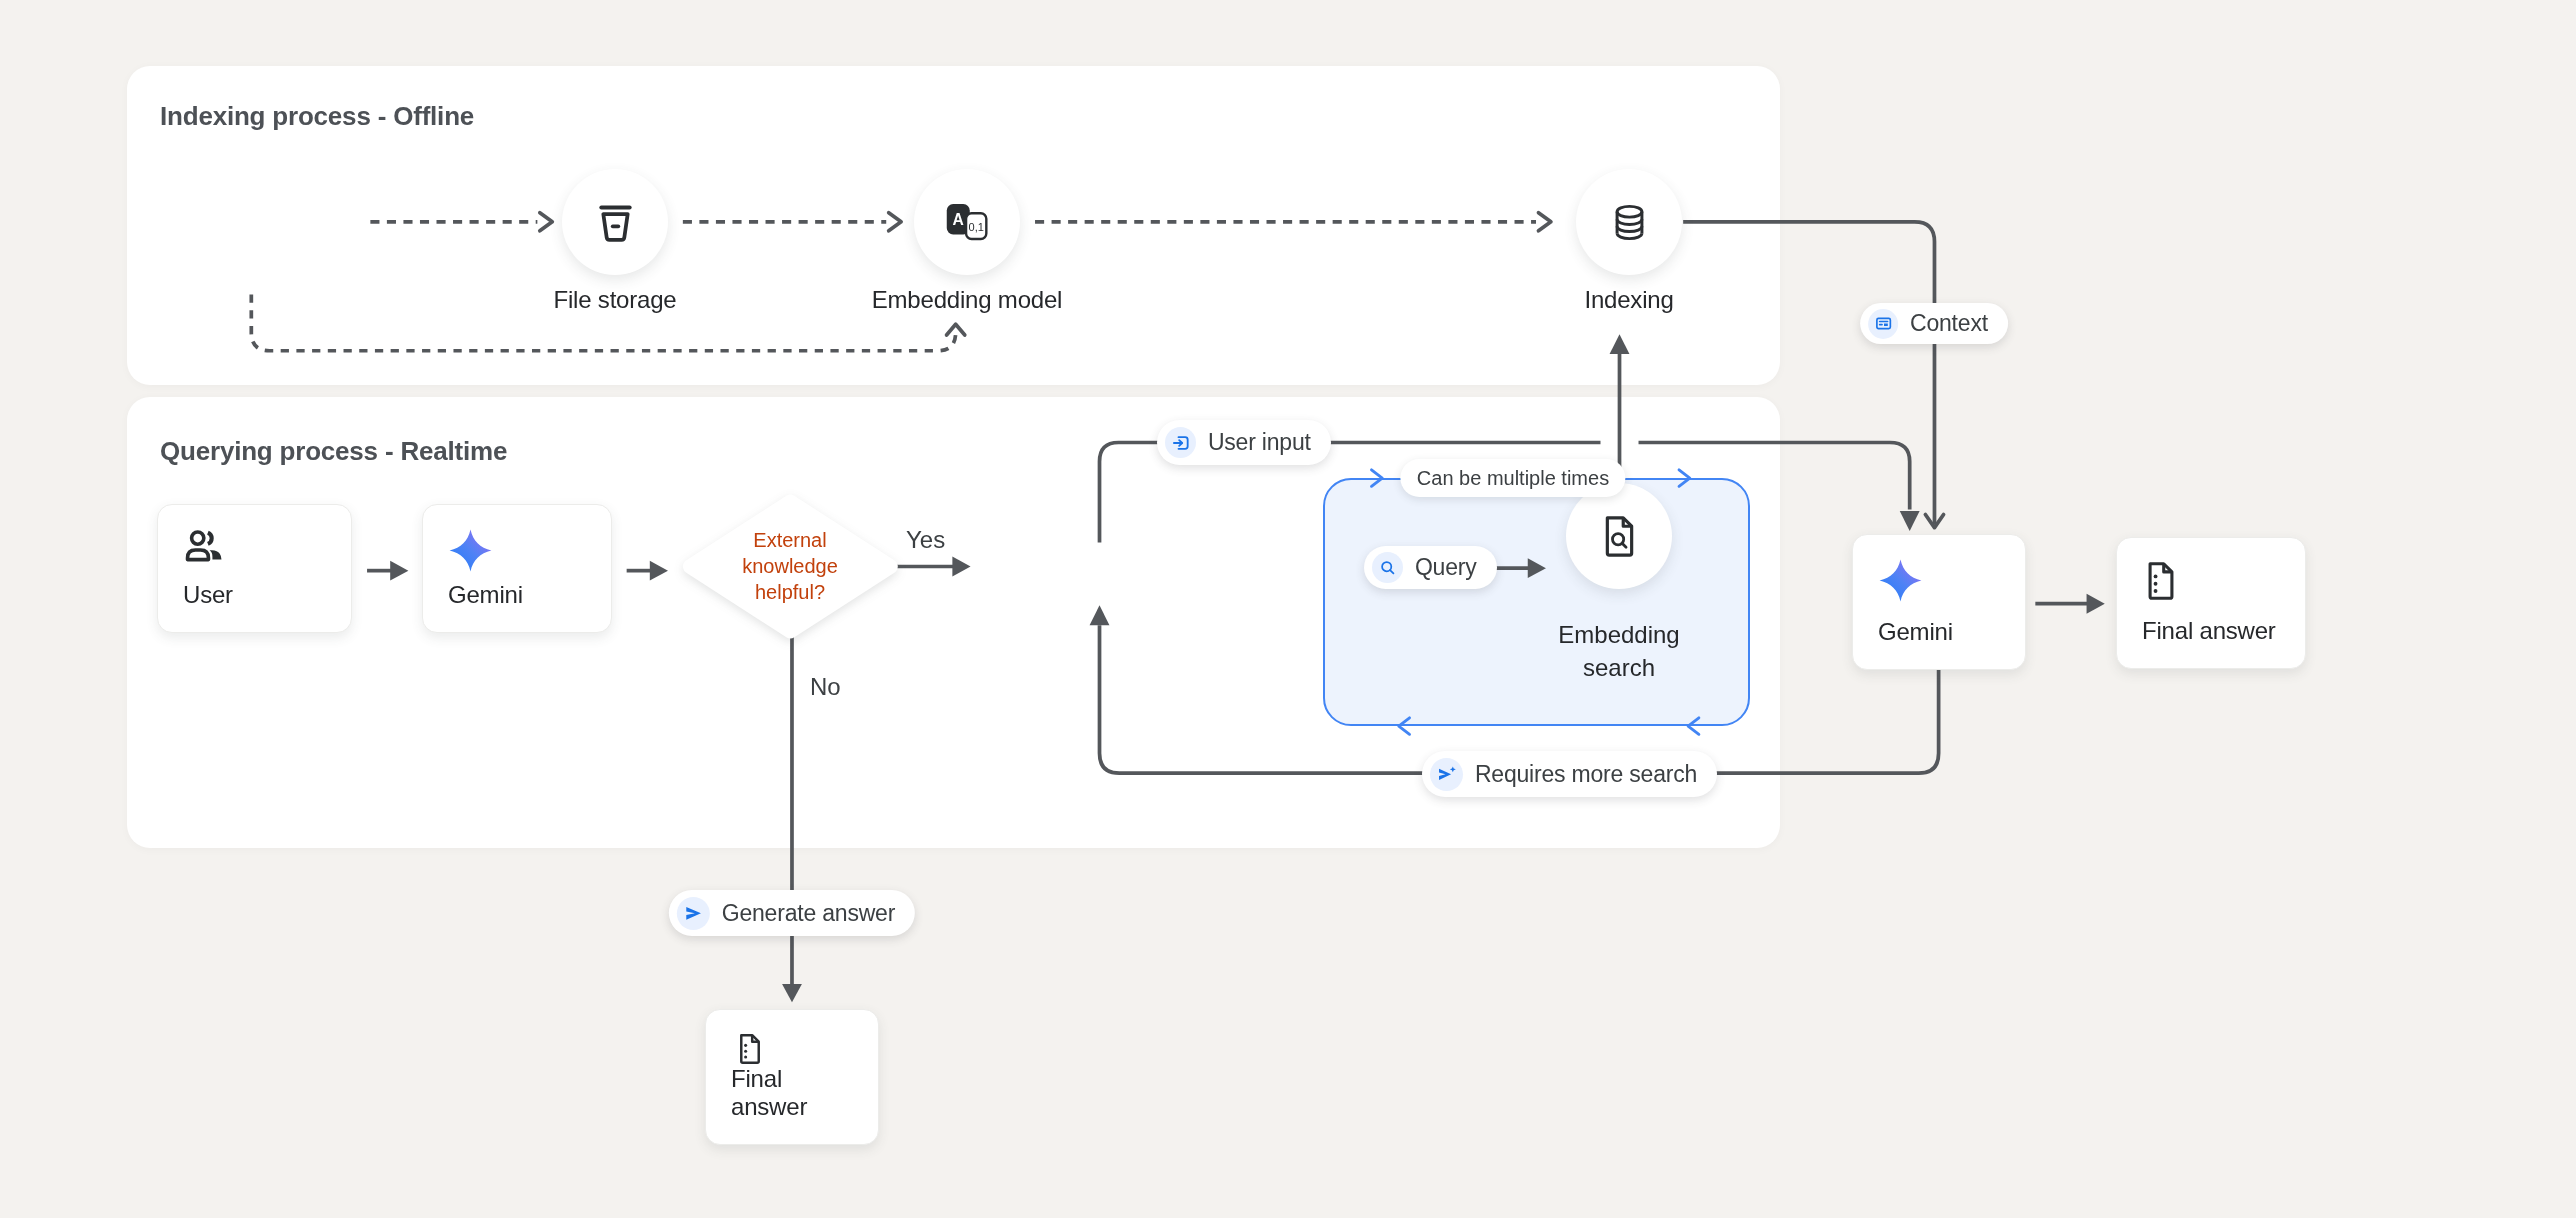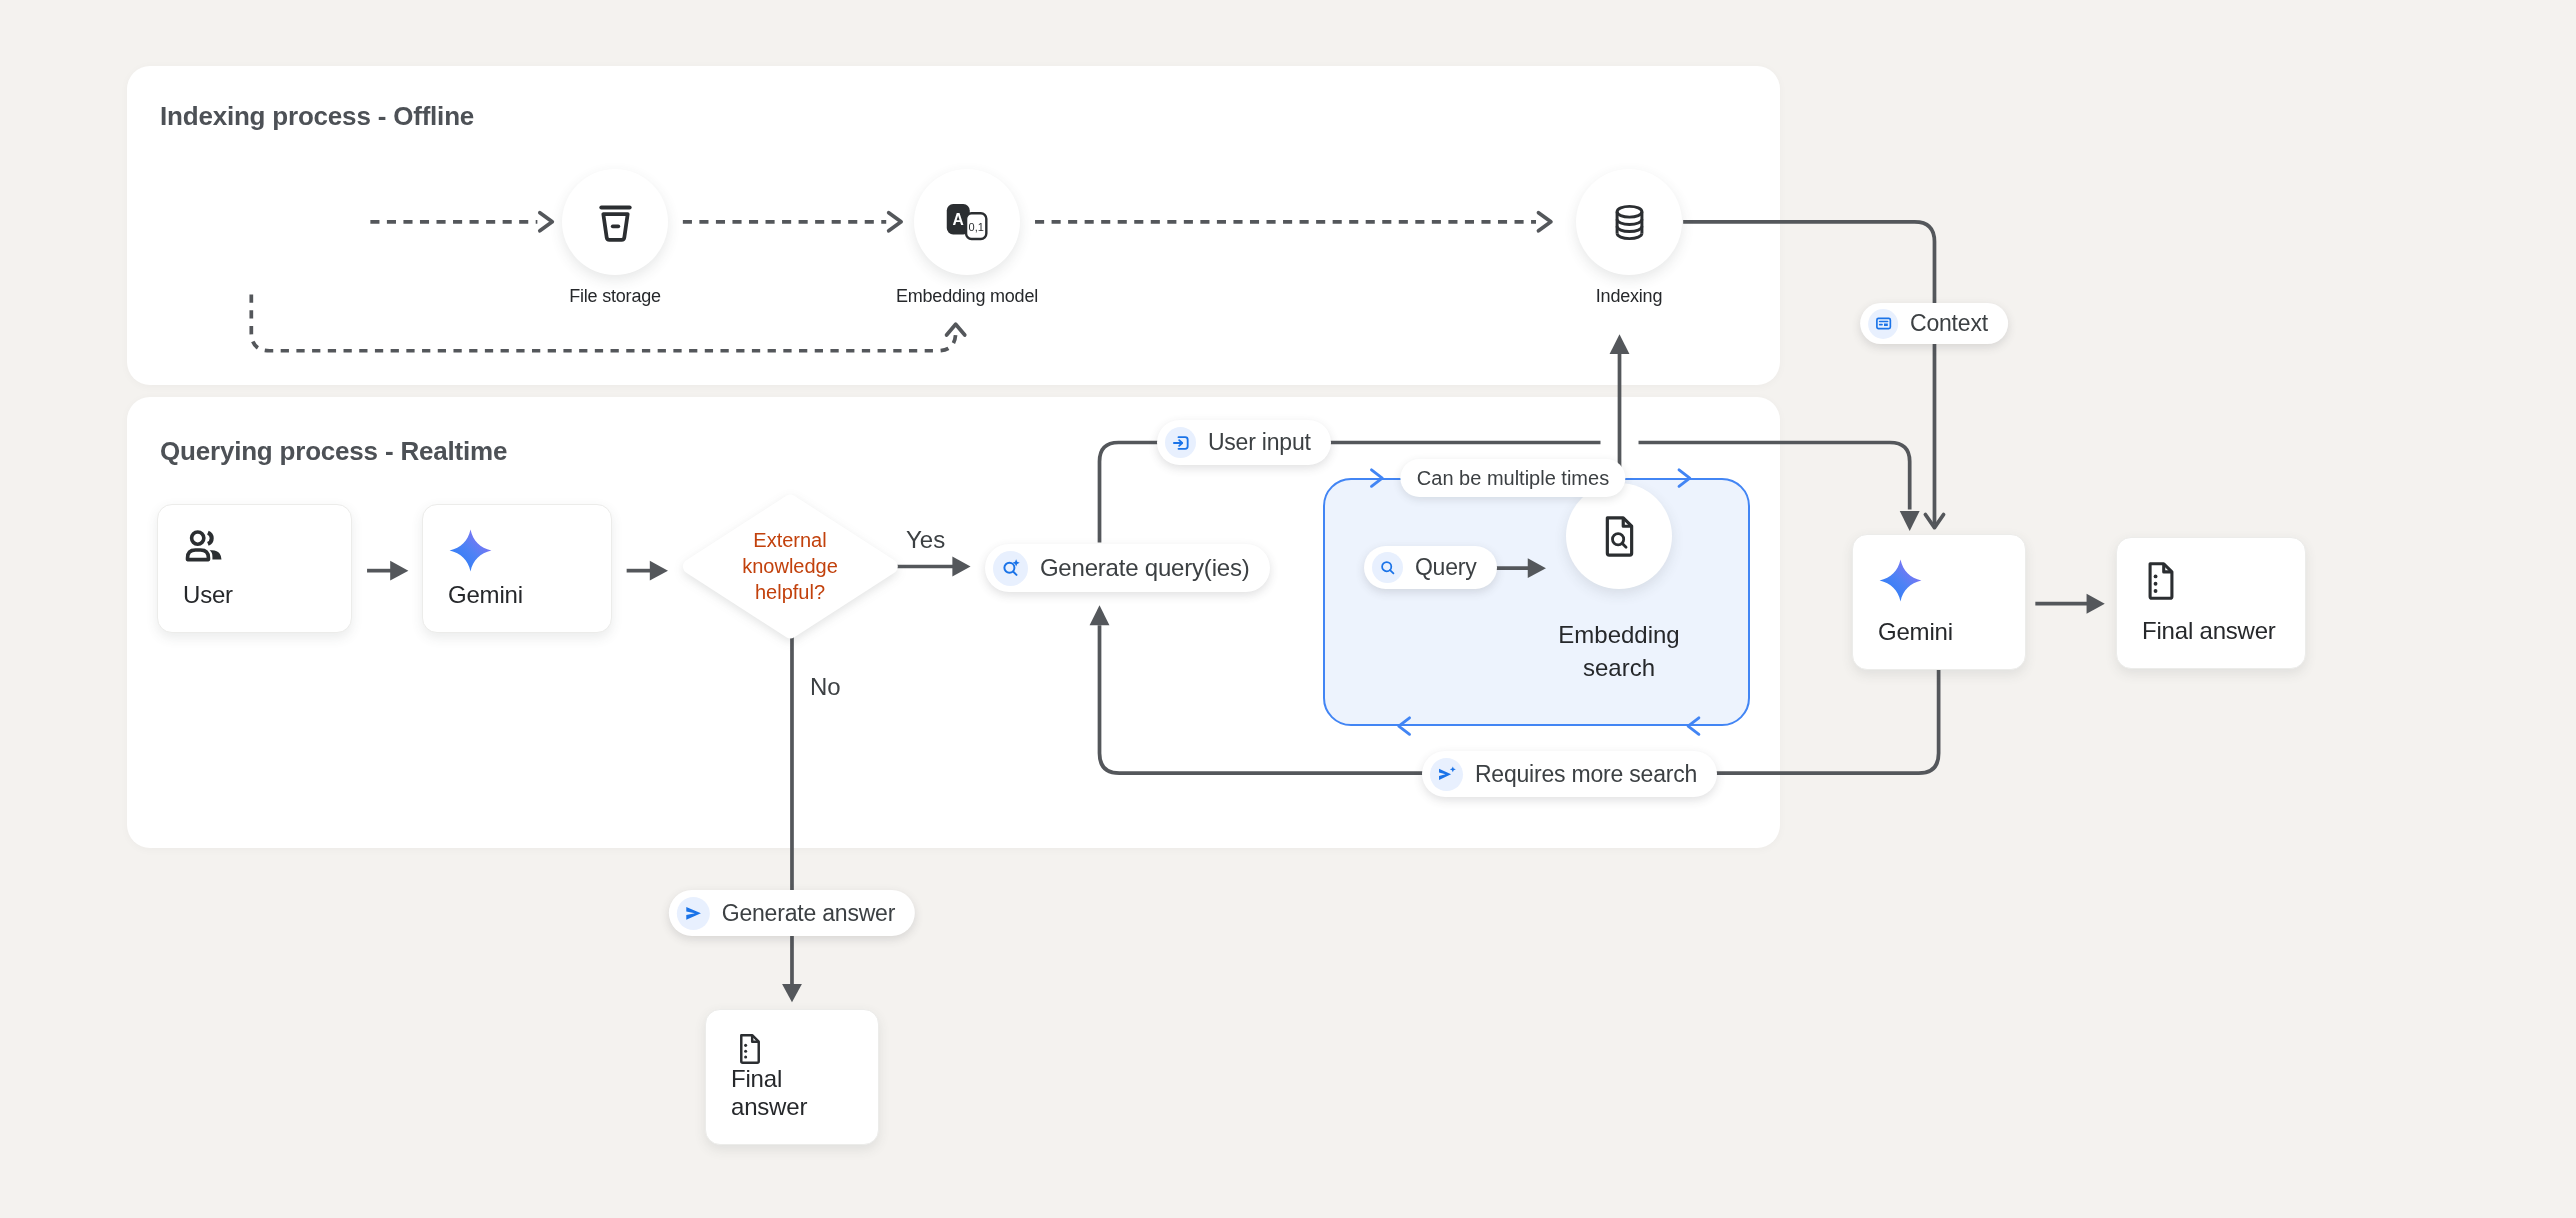--- a/index.html
+++ b/index.html
@@ -16,21 +16,21 @@
     padding:23px 25px;box-sizing:border-box;
   }
   .card-label{font-size:24px;font-weight:500;color:#26282b;letter-spacing:-0.2px;}
   .badge{
     position:absolute;background:#fff;border-radius:50%;
     box-shadow:0 5px 13.2px rgba(60,64,67,.12);
     display:flex;align-items:center;justify-content:center;
   }
   .badge-label{
     position:absolute;transform:translateX(-50%);
-    font-size:18px;font-weight:500;color:#26282b;white-space:nowrap;letter-spacing:-0.2px;text-align:center;
+    font-size:24px;font-weight:500;color:#26282b;white-space:nowrap;letter-spacing:-0.2px;text-align:center;
   }
   .pill{
     position:absolute;background:#fff;border-radius:826px;
     box-shadow:0 3.3px 10px rgba(60,64,67,.16);
     display:inline-flex;align-items:center;gap:11.6px;
     padding:0 20px 0 8.3px;box-sizing:border-box;white-space:nowrap;z-index:6;
   }
   .pill .pill-text{font-size:23px;font-weight:500;color:#3c4043;letter-spacing:-0.2px;}
   .chip{
     border-radius:50%;background:#e8f0fe;flex:0 0 auto;
@@ -204,30 +204,20 @@
 
     <div class="diamond-text">
       <div>External</div>
       <div>knowledge</div>
       <div>helpful?</div>
     </div>
 
     <div class="edge-label" style="left:906px;top:526px;">Yes</div>
     <div class="edge-label" style="left:810px;top:655px;margin-top:18px;">No</div>
 
-    <div class="pill" style="left:985px;top:544px;height:48px;">
-      <span class="chip" style="width:35px;height:35px;">
-        <svg width="21.5" height="21.5" viewBox="0 0 24 24">
-          <circle cx="10.5" cy="12" r="5.6" fill="none" stroke="#1a73e8" stroke-width="2.2"></circle>
-          <path d="M14.6 16.2 L18.4 20" stroke="#1a73e8" stroke-width="2.2" stroke-linecap="round"></path>
-          <path d="M18 2.5 L19.2 5.3 L22 6.5 L19.2 7.7 L18 10.5 L16.8 7.7 L14 6.5 L16.8 5.3 Z" fill="#1a73e8"></path>
-        </svg>
-      </span>
-      <span class="pill-text" style="font-size:24px;">Generate query(ies)</span>
-    </div>
 
     <div class="pill" style="left:1157px;top:420px;height:45px;">
       <span class="chip" style="width:31px;height:31px;">
         <svg width="20" height="20" viewBox="0 0 24 24">
           <path d="M9 5 H17 Q20 5 20 8 V16 Q20 19 17 19 H9" fill="none" stroke="#1a73e8" stroke-width="2.2" stroke-linecap="round"></path>
           <path d="M3.5 12 H13" stroke="#1a73e8" stroke-width="2.2" stroke-linecap="round"></path>
           <path d="M9.8 8.6 L13.4 12 L9.8 15.4" fill="none" stroke="#1a73e8" stroke-width="2.2" stroke-linecap="round" stroke-linejoin="round"></path>
         </svg>
       </span>
       <span class="pill-text">User input</span>

